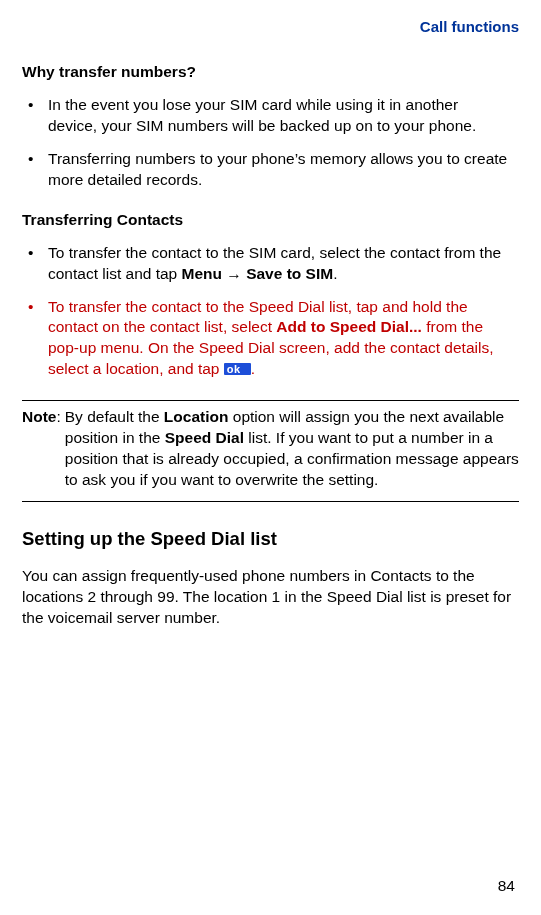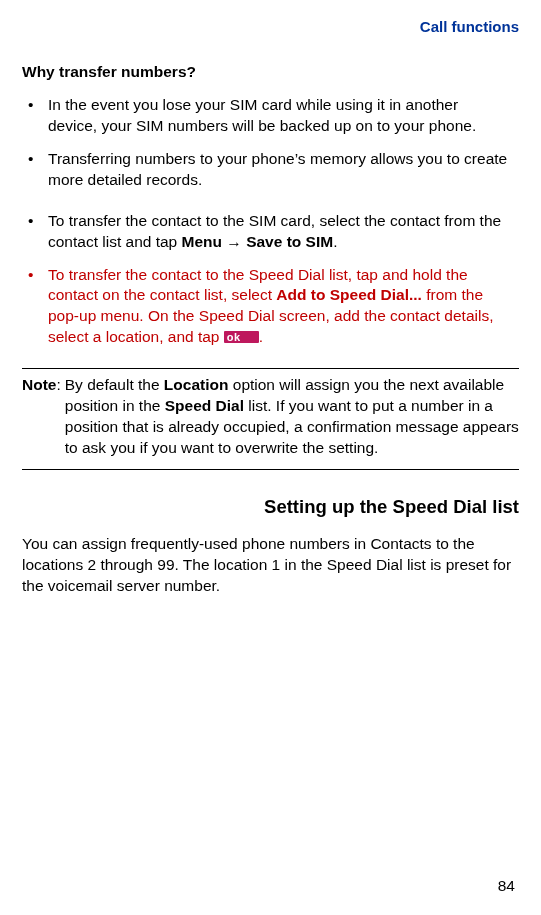--- a/index.html
+++ b/index.html
@@ -45,25 +45,25 @@
     content: "•";
     position: absolute;
     left: 6px;
     top: 0;
     font-size: 15.5px;
   }
   .red, .red b, .red strong { color: #c00000; }
   b, strong { font-weight: bold; }
   .ok-badge {
     display: inline-block;
-    background: #be185d;
+    background: #1d4ed8;
     color: #fff;
     font-size: 11px;
     font-weight: bold;
-    padding: 1px 18px 0 3px;
+    padding: 1px 10px 0 3px;
     line-height: 1;
     border-radius: 1px;
     vertical-align: baseline;
     font-family: Verdana, sans-serif;
     letter-spacing: 0.5px;
     position: relative;
     top: -1px;
   }
   hr {
     border: none;
@@ -87,21 +87,20 @@
     white-space: nowrap;
   }
   .note-body-wrap .nt {
     flex: 1 1 auto;
     padding-left: 4px;
   }
   .h2 {
     font-weight: bold;
     font-size: 18.5px;
     margin: 26px 0 16px 0;
-    text-align: right;
   }
   .para {
     font-size: 15.5px;
     line-height: 1.35;
     margin: 0 0 14px 0;
   }
   .page-num {
     position: absolute;
     bottom: 20px;
     right: 26px;
@@ -115,20 +114,21 @@
 
   <div class="header-link">Call functions</div>
 
   <div class="h3">Why transfer numbers?</div>
 
   <ul class="bullets">
     <li>In the event you lose your SIM card while using it in another device, your SIM numbers will be backed up on to your phone.</li>
     <li>Transferring numbers to your phone’s memory allows you to create more detailed records.</li>
   </ul>
 
+  <div class="h3">Transferring Contacts</div>
 
   <ul class="bullets">
     <li>
       <span>To transfer the contact to the SIM card, select the contact from the contact list and tap </span><b>Menu</b><span> → </span><b>Save to SIM</b><span>.</span>
     </li>
     <li class="red">
       <span>To transfer the contact to the Speed Dial list, tap and hold the contact on the contact list, select </span><b>Add to Speed Dial...</b><span> from the pop-up menu. On the Speed Dial screen, add the contact details, select a location, and tap </span><span class="ok-badge">ok</span><span>.</span>
     </li>
   </ul>
 

